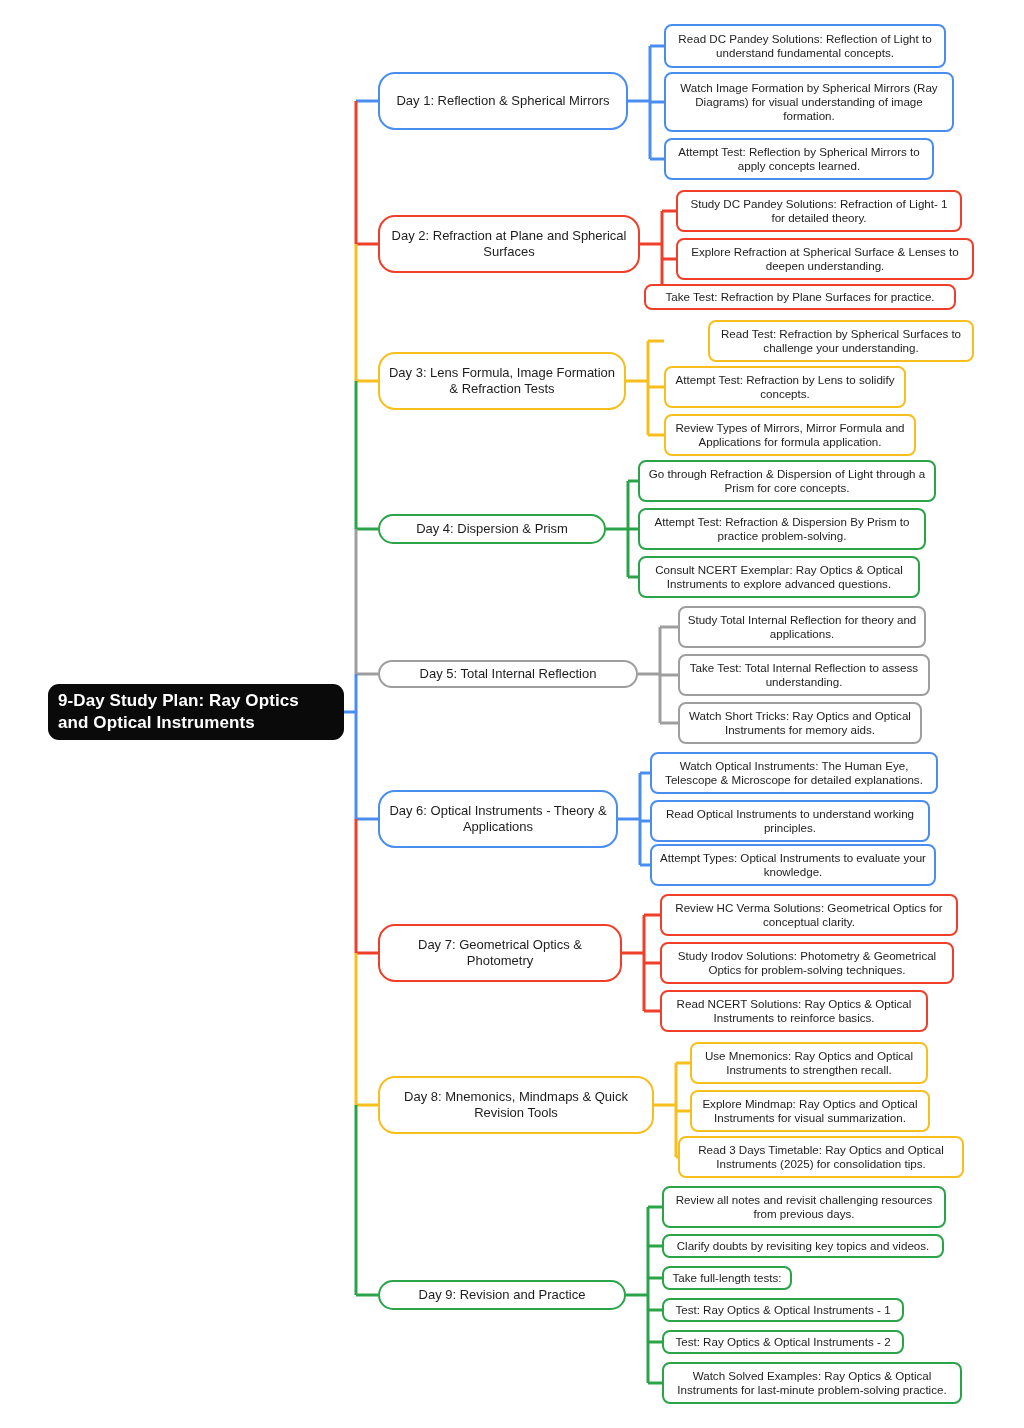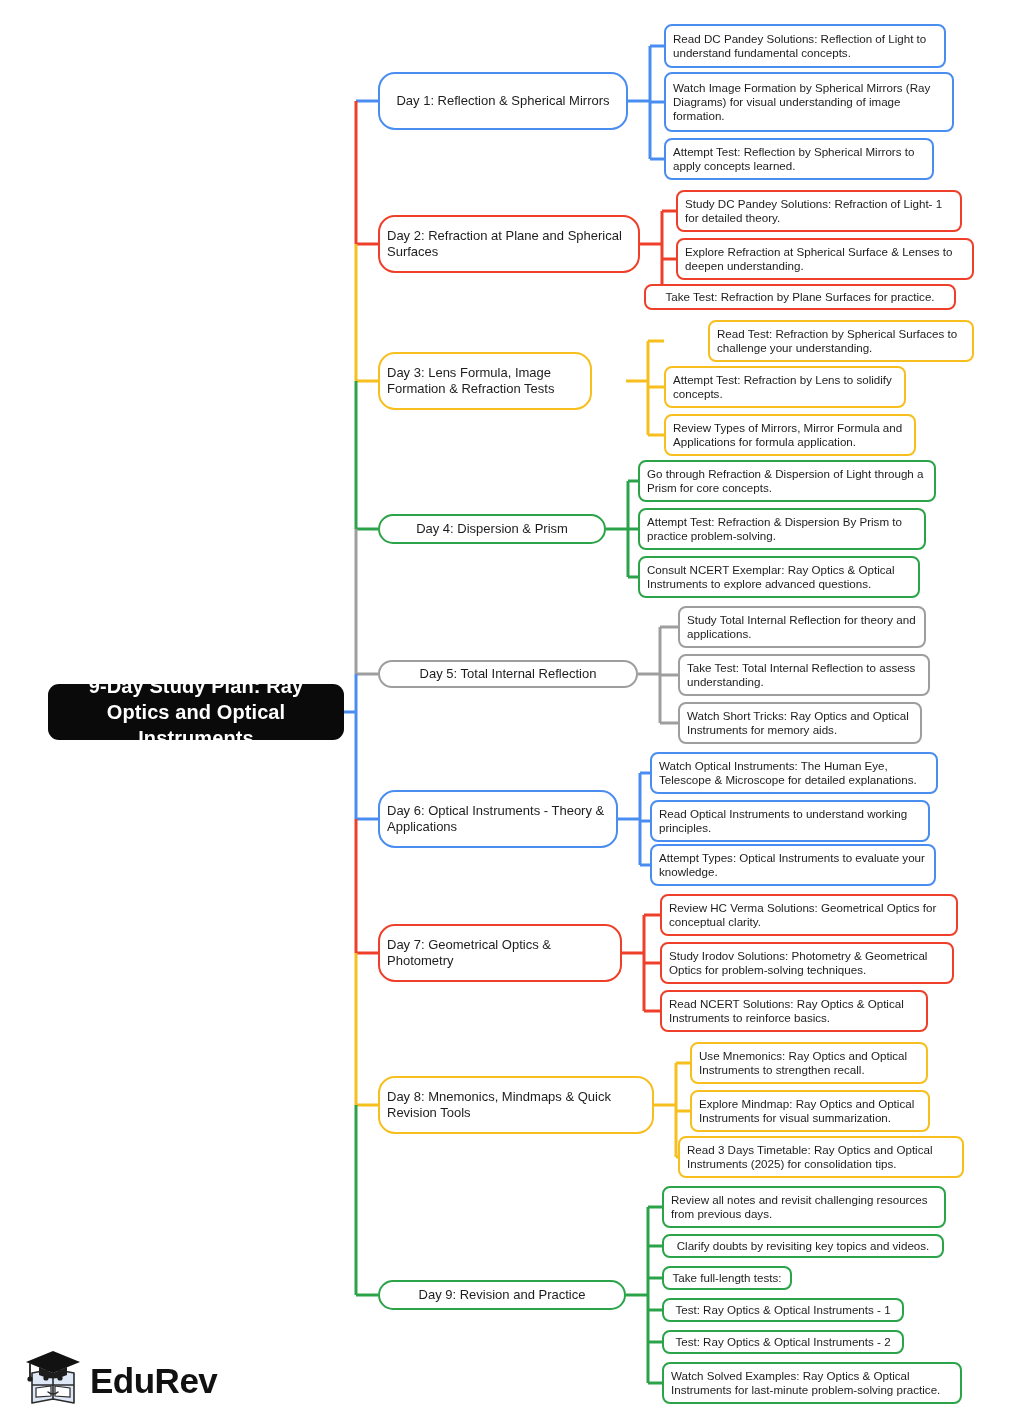--- a/index.html
+++ b/index.html
@@ -25,41 +25,41 @@
     width: 1024px;
     height: 1428px;
     pointer-events: none;
   }
   .node {
     position: absolute;
     box-sizing: border-box;
     display: flex;
     align-items: center;
     justify-content: center;
-    text-align: left;
+    text-align: center;
     background: #ffffff;
     border-style: solid;
     border-width: 2px;
     border-radius: 9px;
     color: #1d1d1d;
     line-height: 1.22;
     padding: 3px 7px;
     z-index: 3;
   }
   .root-node {
     position: absolute;
     box-sizing: border-box;
     display: flex;
     align-items: center;
     justify-content: center;
-    text-align: center;
+    text-align: left;
     background: #0a0a0a;
     color: #ffffff;
     font-weight: bold;
-    font-size: 20px;
+    font-size: 17px;
     line-height: 1.3;
     border-radius: 11px;
     padding: 4px 10px;
     letter-spacing: .1px;
     z-index: 4;
   }
   .branch-node {
     font-size: 13px;
     border-radius: 17px;
   }
@@ -187,21 +187,21 @@
       </div>
       <div class="node leaf-node" style="left: 676px; top: 190px; width: 286px; height: 42px; border-color: rgb(238, 63, 42); color: rgb(29, 29, 29);">
         <span>Study DC Pandey Solutions: Refraction of Light- 1 for detailed theory.</span>
       </div>
       <div class="node leaf-node" style="left: 676px; top: 238px; width: 298px; height: 42px; border-color: rgb(238, 63, 42); color: rgb(29, 29, 29);">
         <span>Explore Refraction at Spherical Surface &amp; Lenses to deepen understanding.</span>
       </div>
       <div class="node leaf-node" style="left: 644px; top: 284px; width: 312px; height: 26px; border-color: rgb(238, 63, 42); color: rgb(29, 29, 29);">
         <span>Take Test: Refraction by Plane Surfaces for practice.</span>
       </div>
-      <div class="node branch-node" style="left: 378px; top: 352px; width: 214px; height: 58px; border-color: rgb(247, 191, 30); color: rgb(29, 29, 29);">
+      <div class="node branch-node" style="left: 378px; top: 352px; width: 248px; height: 58px; border-color: rgb(247, 191, 30); color: rgb(29, 29, 29);">
         <span>Day 3: Lens Formula, Image Formation &amp; Refraction Tests</span>
       </div>
       <div class="node leaf-node" style="left: 664px; top: 320px; width: 266px; height: 42px; border-color: rgb(247, 191, 30); color: rgb(29, 29, 29); margin-left: 44px;">
         <span>Read Test: Refraction by Spherical Surfaces to challenge your understanding.</span>
       </div>
       <div class="node leaf-node" style="left: 664px; top: 366px; width: 242px; height: 42px; border-color: rgb(247, 191, 30); color: rgb(29, 29, 29);">
         <span>Attempt Test: Refraction by Lens to solidify concepts.</span>
       </div>
       <div class="node leaf-node" style="left: 664px; top: 414px; width: 252px; height: 42px; border-color: rgb(247, 191, 30); color: rgb(29, 29, 29);">
         <span>Review Types of Mirrors, Mirror Formula and Applications for formula application.</span>
@@ -282,39 +282,14 @@
         <span>Test: Ray Optics &amp; Optical Instruments - 1</span>
       </div>
       <div class="node leaf-node" style="left: 662px; top: 1330px; width: 242px; height: 24px; border-color: rgb(43, 163, 73); color: rgb(29, 29, 29);">
         <span>Test: Ray Optics &amp; Optical Instruments - 2</span>
       </div>
       <div class="node leaf-node" style="left: 662px; top: 1362px; width: 300px; height: 42px; border-color: rgb(43, 163, 73); color: rgb(29, 29, 29);">
         <span>Watch Solved Examples: Ray Optics &amp; Optical Instruments for last-minute problem-solving practice.</span>
       </div>
     </div>
 
-  <div id="brand">
-    <div class="mark">
-      <svg viewBox="0 0 62 66" width="62" height="66" aria-hidden="true">
-
-        <path d="M10 26 L31 22 L52 26 L52 56 L31 52 L10 56 Z" fill="#dde7f5" stroke="#2b2b2b" stroke-width="1.6" stroke-linejoin="round"></path>
-        <path d="M31 22 L31 52" stroke="#2b2b2b" stroke-width="1.6"></path>
-        <path d="M10 38 L52 38" stroke="#2b2b2b" stroke-width="1.4"></path>
-
-        <path d="M14 41 L29 39 L29 49 L14 50 Z" fill="#ffffff" stroke="#2b2b2b" stroke-width="1.2"></path>
-        <path d="M33 39 L48 41 L48 50 L33 49 Z" fill="#ffffff" stroke="#2b2b2b" stroke-width="1.2"></path>
-
-        <circle cx="24" cy="31" r="2.6" fill="#1b1b1b"></circle>
-        <circle cx="38" cy="31" r="2.6" fill="#1b1b1b"></circle>
-
-        <path d="M26 45 Q31 49 36 45" fill="none" stroke="#2b2b2b" stroke-width="1.4" stroke-linecap="round"></path>
-
-        <path d="M31 4 L58 15 L31 26 L4 15 Z" fill="#121212"></path>
-        <path d="M17 20 L17 28 Q31 35 45 28 L45 20 L31 26 Z" fill="#1c1c1c"></path>
-
-        <path d="M8 17 L8 30" stroke="#1c1c1c" stroke-width="1.8" stroke-linecap="round"></path>
-        <circle cx="8" cy="32" r="2.6" fill="#1c1c1c"></circle>
-      </svg>
-    </div>
-    <div class="wordmark">EduRev</div>
-  </div>
 
 </div>
 
 </body></html>

